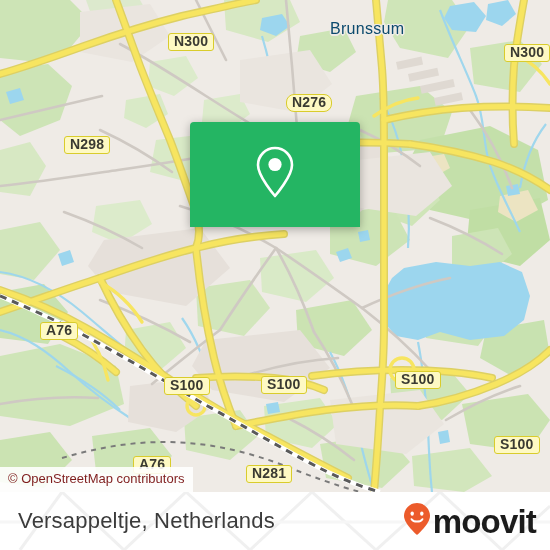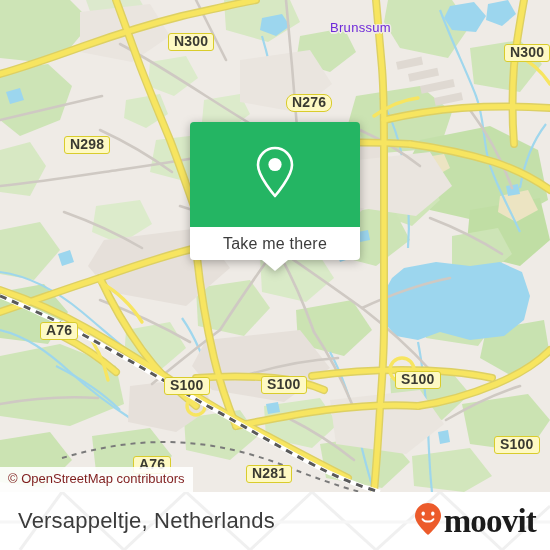--- a/index.html
+++ b/index.html
@@ -31,22 +31,22 @@
     letter-spacing: 0.2px;
     padding: 1px 5px 2px 5px;
     line-height: 13px;
     white-space: nowrap;
     font-family: "Liberation Sans", sans-serif;
   }
 
   
   .place {
     position: absolute;
-    color: #6d28d9;
-    font-size: 13px;
+    color: #0c4a6e;
+    font-size: 16px;
     letter-spacing: 0.3px;
     white-space: nowrap;
     text-shadow:
        1.5px 0 0 #efebe6, -1.5px 0 0 #efebe6,
        0 1.5px 0 #efebe6, 0 -1.5px 0 #efebe6,
        1px 1px 0 #efebe6, -1px -1px 0 #efebe6,
        1px -1px 0 #efebe6, -1px 1px 0 #efebe6;
     font-family: "Liberation Sans", sans-serif;
   }
 
@@ -124,21 +124,21 @@
     position: absolute;
     right: 14px; top: 50%; transform: translateY(-50%);
     display: flex; align-items: center; gap: 1px;
   }
   #brand-name {
     color: #1b1b1b;
     font-size: 33px;
     font-weight: bold;
     letter-spacing: -0.8px;
     line-height: 33px;
-    font-family: Liberation Serif, serif;
+    font-family: Liberation Sans, sans-serif;
   }
 </style>
 </head>
 <body>
 
 <div id="screen">
 
   <div id="map">
     <svg class="map-svg" viewBox="0 0 550 492" preserveAspectRatio="none">
       <defs>
@@ -362,24 +362,20 @@
     <div id="callout">
       <div id="callout-top">
         <span>
           <svg width="46" height="58" viewBox="0 0 46 58" fill="none">
             <path d="M23 4 C13.6 4 6 11.6 6 21 C6 32.5 23 52 23 52
                      C23 52 40 32.5 40 21 C40 11.6 32.4 4 23 4 Z" stroke="#ffffff" stroke-width="2.6" fill="none" stroke-linejoin="round"></path>
             <circle cx="23" cy="20.5" r="6.6" fill="#ffffff"></circle>
           </svg>
         </span>
       </div>
-      <div id="callout-bottom">
-        <span id="callout-label">Take me there</span>
-        <span id="callout-tail"></span>
-      </div>
     </div>
   </div>
 
   <div id="bottombar">
     <svg id="bottombar-watermark" viewBox="0 0 550 58" preserveAspectRatio="none">
       <g stroke="#f0f0f0" stroke-width="3" fill="none">
         <path d="M20,58 L62,0"></path>
         <path d="M62,0 L124,58"></path>
         <path d="M124,58 L186,0"></path>
         <path d="M186,0 L250,58"></path>

